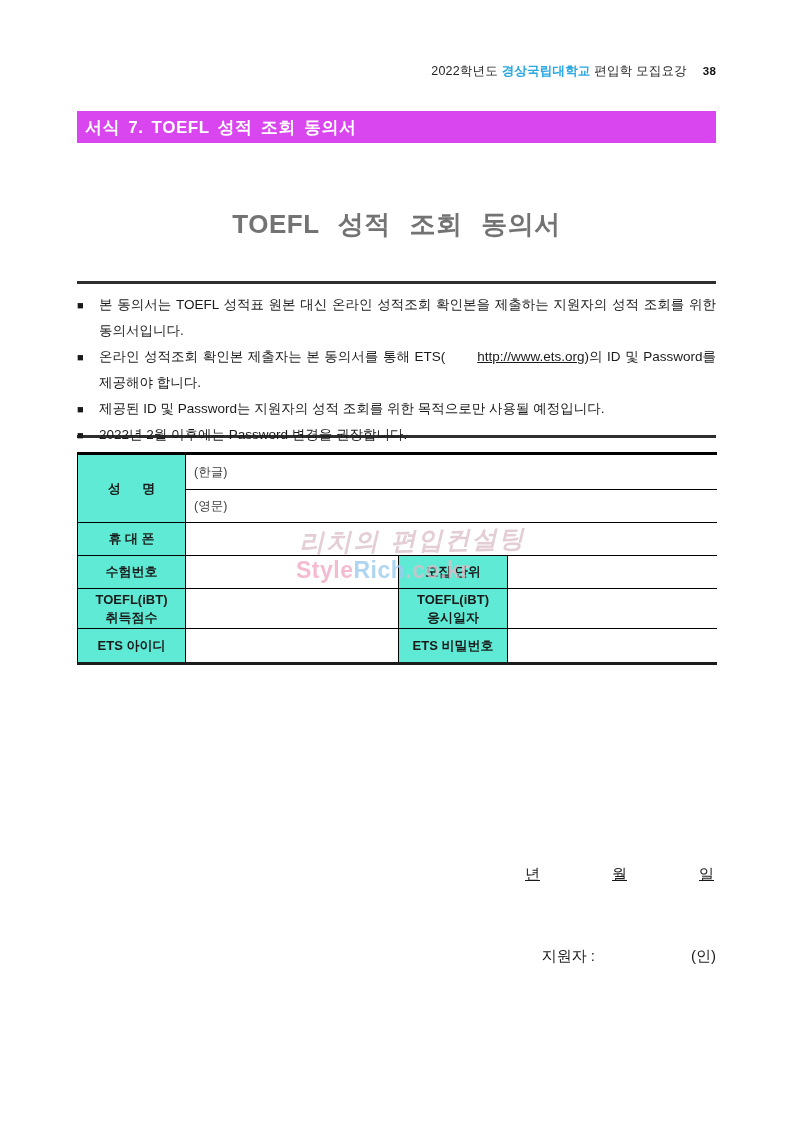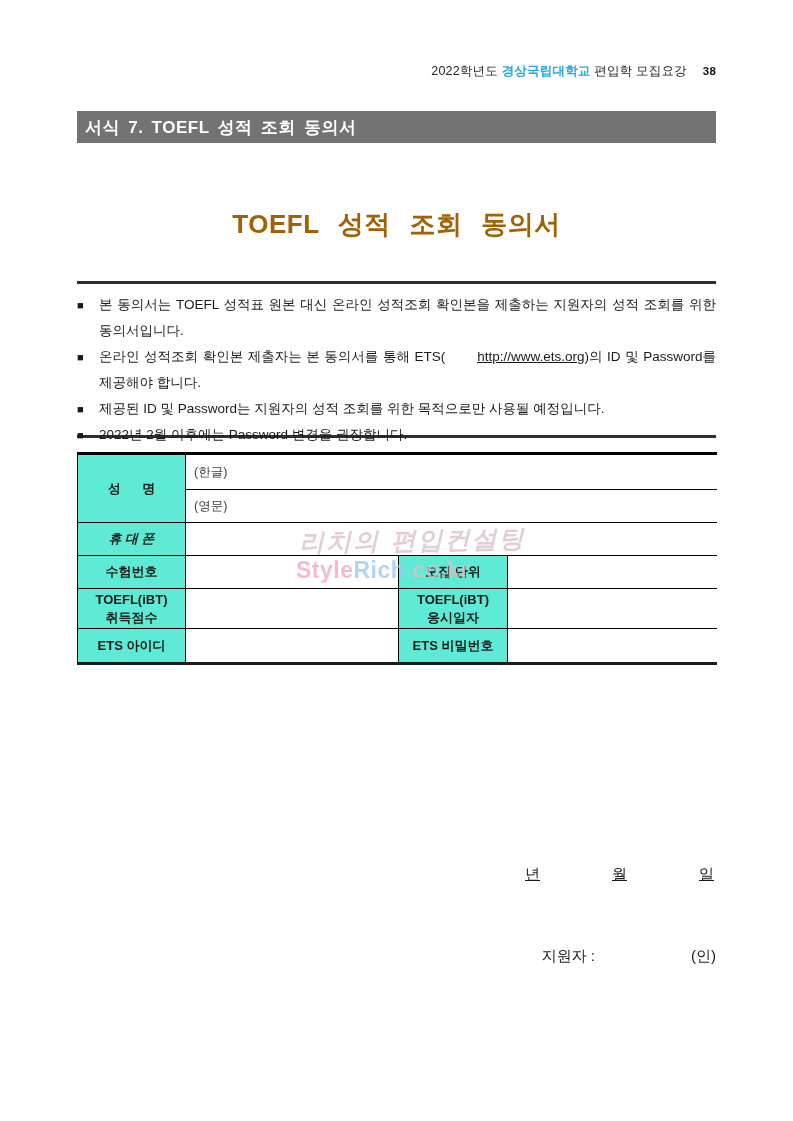--- a/index.html
+++ b/index.html
@@ -25,21 +25,21 @@
     position:absolute;left:77px;top:111px;width:639px;height:32px;
     display:flex;align-items:center;
     box-sizing:border-box;padding-left:13px;
   }
   .form-band .band-label{
     color:#ffffff;font-weight:bold;font-size:17px;letter-spacing:0.5px;word-spacing:3px;
   }
   
   .doc-title{
     position:absolute;left:0;top:207px;width:793px;
-    text-align:center;font-size:26px;font-weight:bold;color:#a16207;
+    text-align:center;font-size:26px;font-weight:bold;color:#737373;
     word-spacing:11px;letter-spacing:0.5px;
   }
   
   .rule{position:absolute;left:77px;width:639px;height:3px;background:#2e2e2e;}
   .rule-top{top:281px;}
   .rule-bottom{top:435px;}
   
   .notes{
     position:absolute;left:77px;top:292px;width:639px;
     font-size:13.5px;line-height:26px;color:#1a1a1a;
@@ -103,21 +103,21 @@
   }
   .sign-line .gap{display:inline-block;width:96px;}
 </style>
 </head>
 <body>
 
 <div class="page-header">
   <span>2022학년도 </span><span class="uni" style="color:#29a8e0;">경상국립대학교</span><span> 편입학 모집요강</span><span class="pageno">38</span>
 </div>
 
-<div class="form-band" style="background:#737373;padding-left:8px;">
+<div class="form-band" style="background:#d946ef;padding-left:8px;">
   <span class="band-label">서식 7. TOEFL 성적 조회 동의서</span>
 </div>
 
 <div class="doc-title">TOEFL 성적 조회 동의서</div>
 
 <div class="rule rule-top"></div>
 <div class="rule rule-bottom"></div>
 
 <div class="notes">
   <div class="note-row">
@@ -147,21 +147,21 @@
   </colgroup>
   <tbody>
       <tr style="height:36px;">
     <td class="lbl" rowspan="2" style="white-space:pre;">성      명</td>
     <td class="val subline" colspan="3"><span>(한글)</span><span></span></td>
   </tr>
   <tr style="height:33px;">
     <td class="val subline" colspan="3"><span>(영문)</span><span></span></td>
   </tr>
   <tr style="height:33px;">
-    <td class="lbl" style="white-space:pre;font-style:italic;">휴 대 폰</td>
+    <td class="lbl" style="white-space:pre;">휴 대 폰</td>
     <td class="val" colspan="3"><span></span></td>
   </tr>
   <tr style="height:33px;padding-left:40px;">
     <td class="lbl">수험번호</td>
     <td class="val"><span></span></td>
     <td class="lbl" style="white-space:pre;">모집 단위</td>
     <td class="val"><span></span></td>
   </tr>
   <tr style="height:40px;">
     <td class="lbl">TOEFL(iBT)

